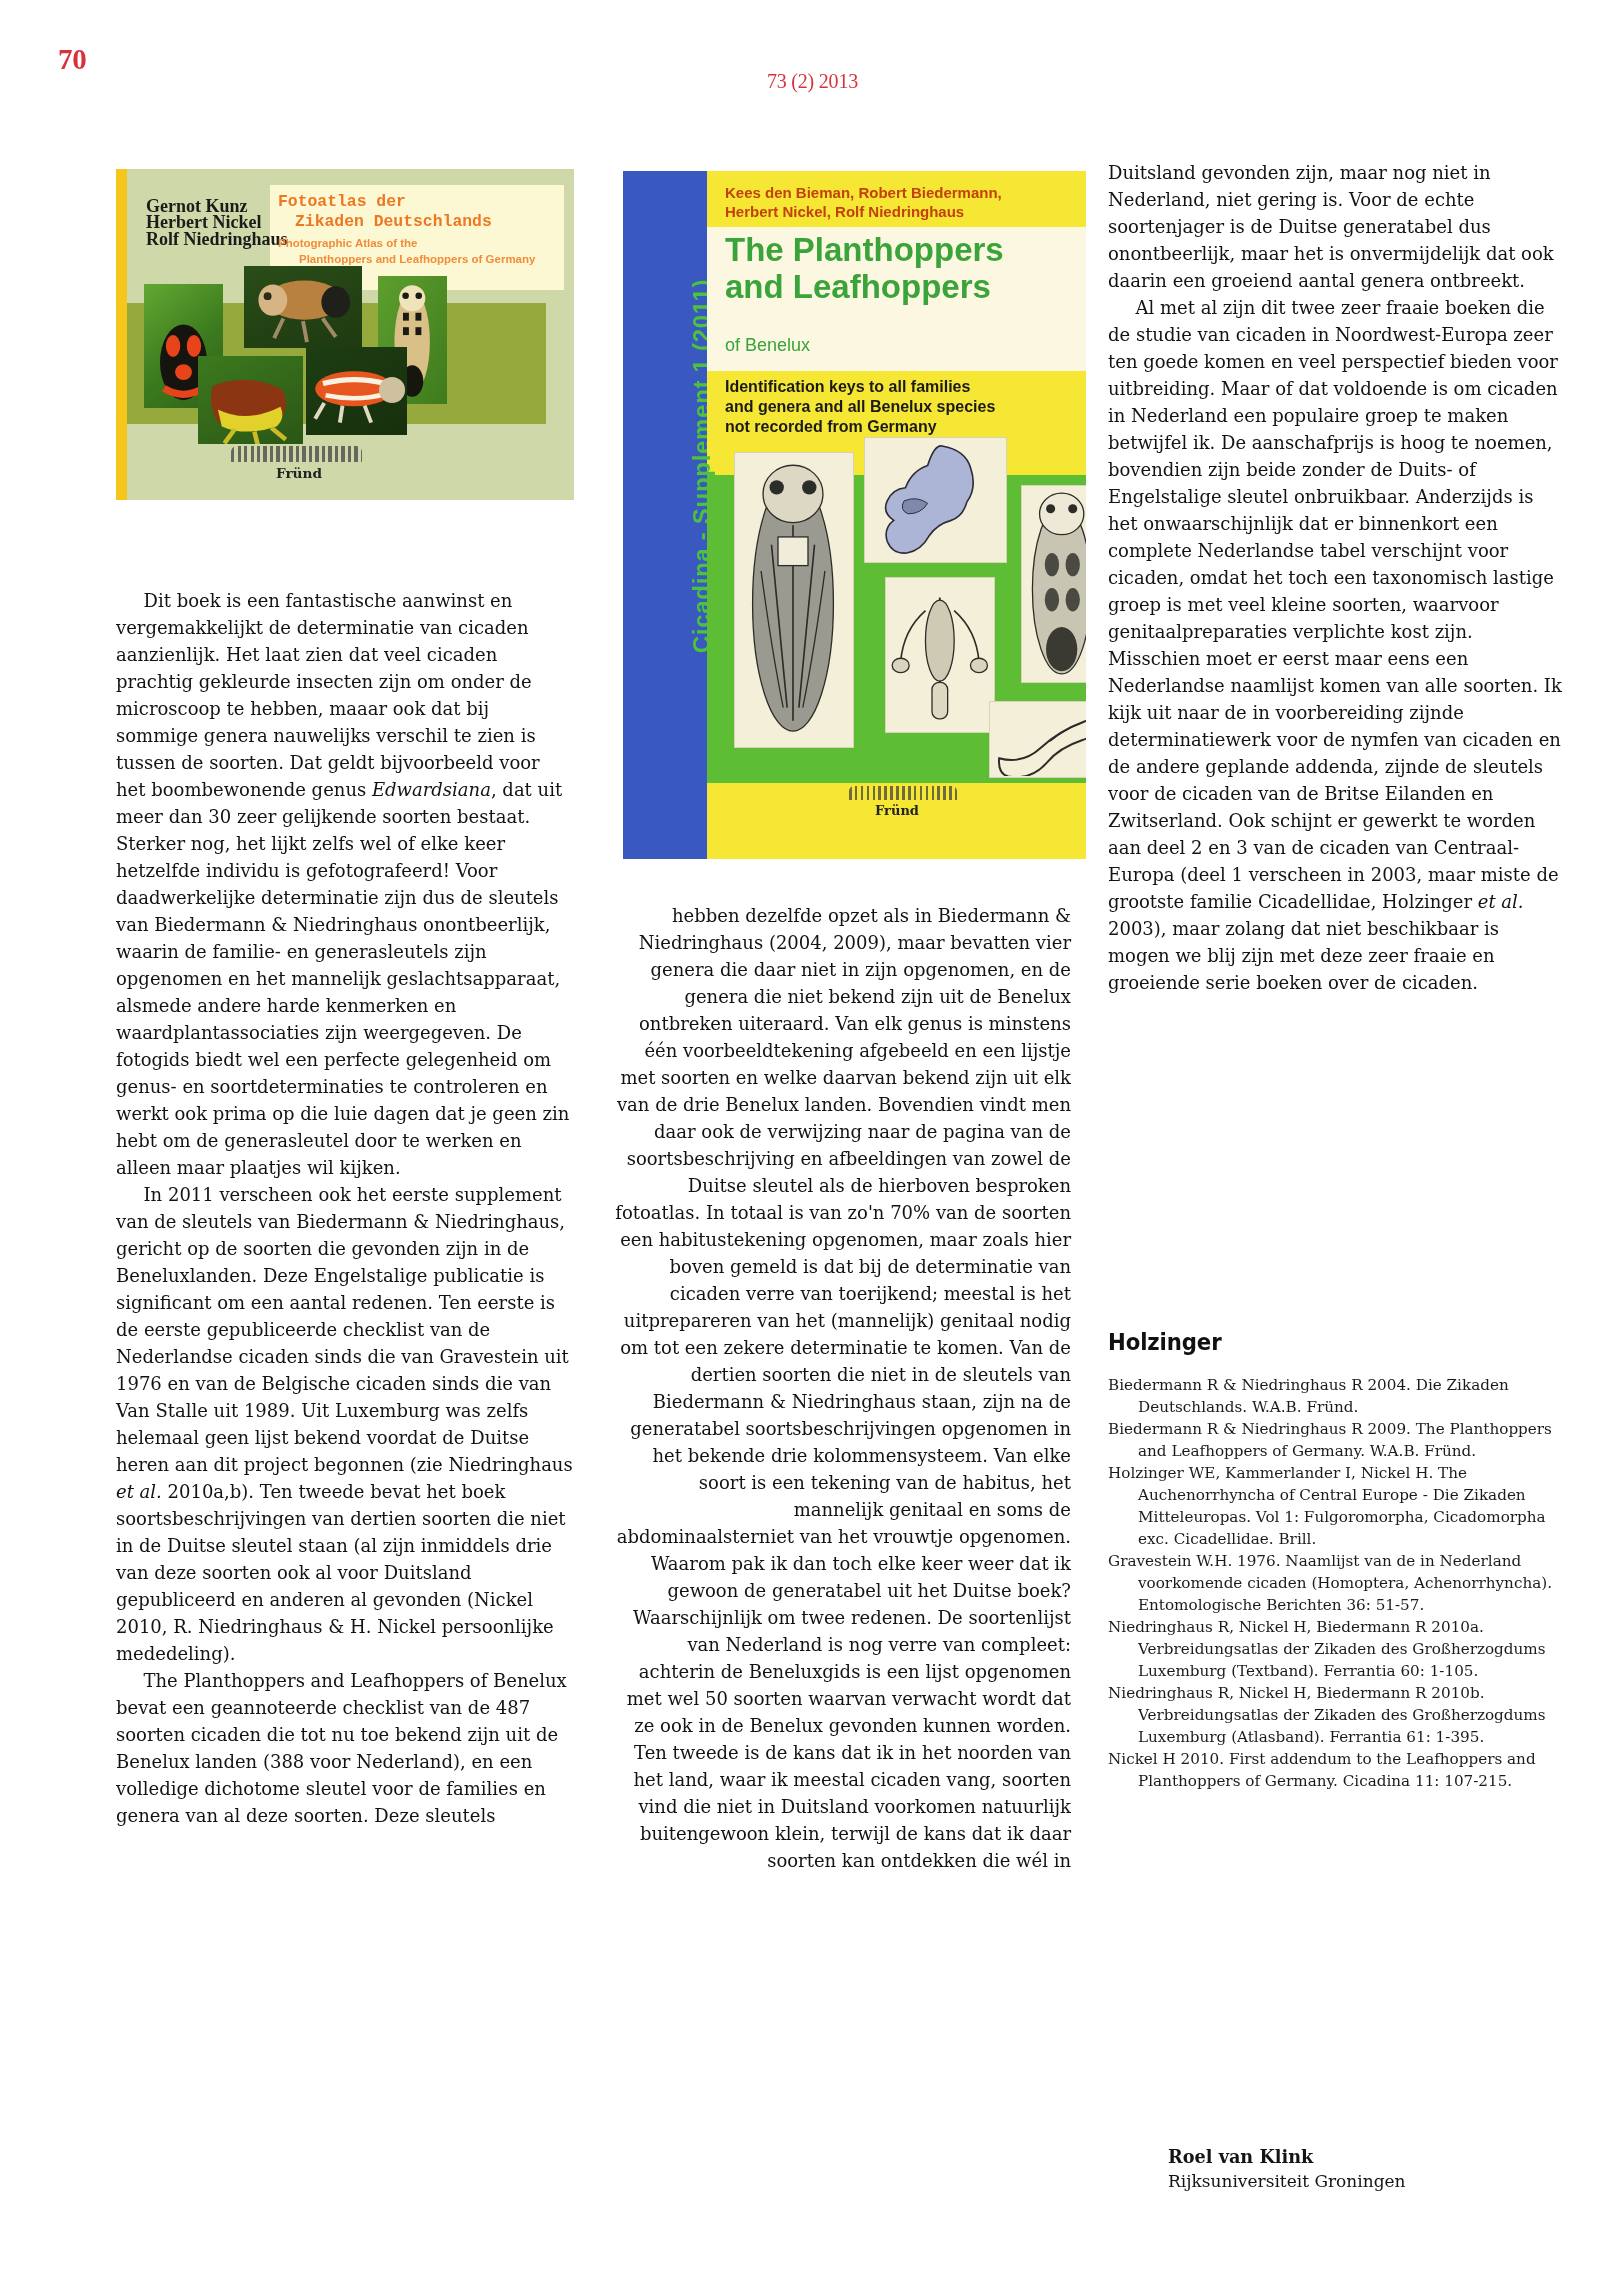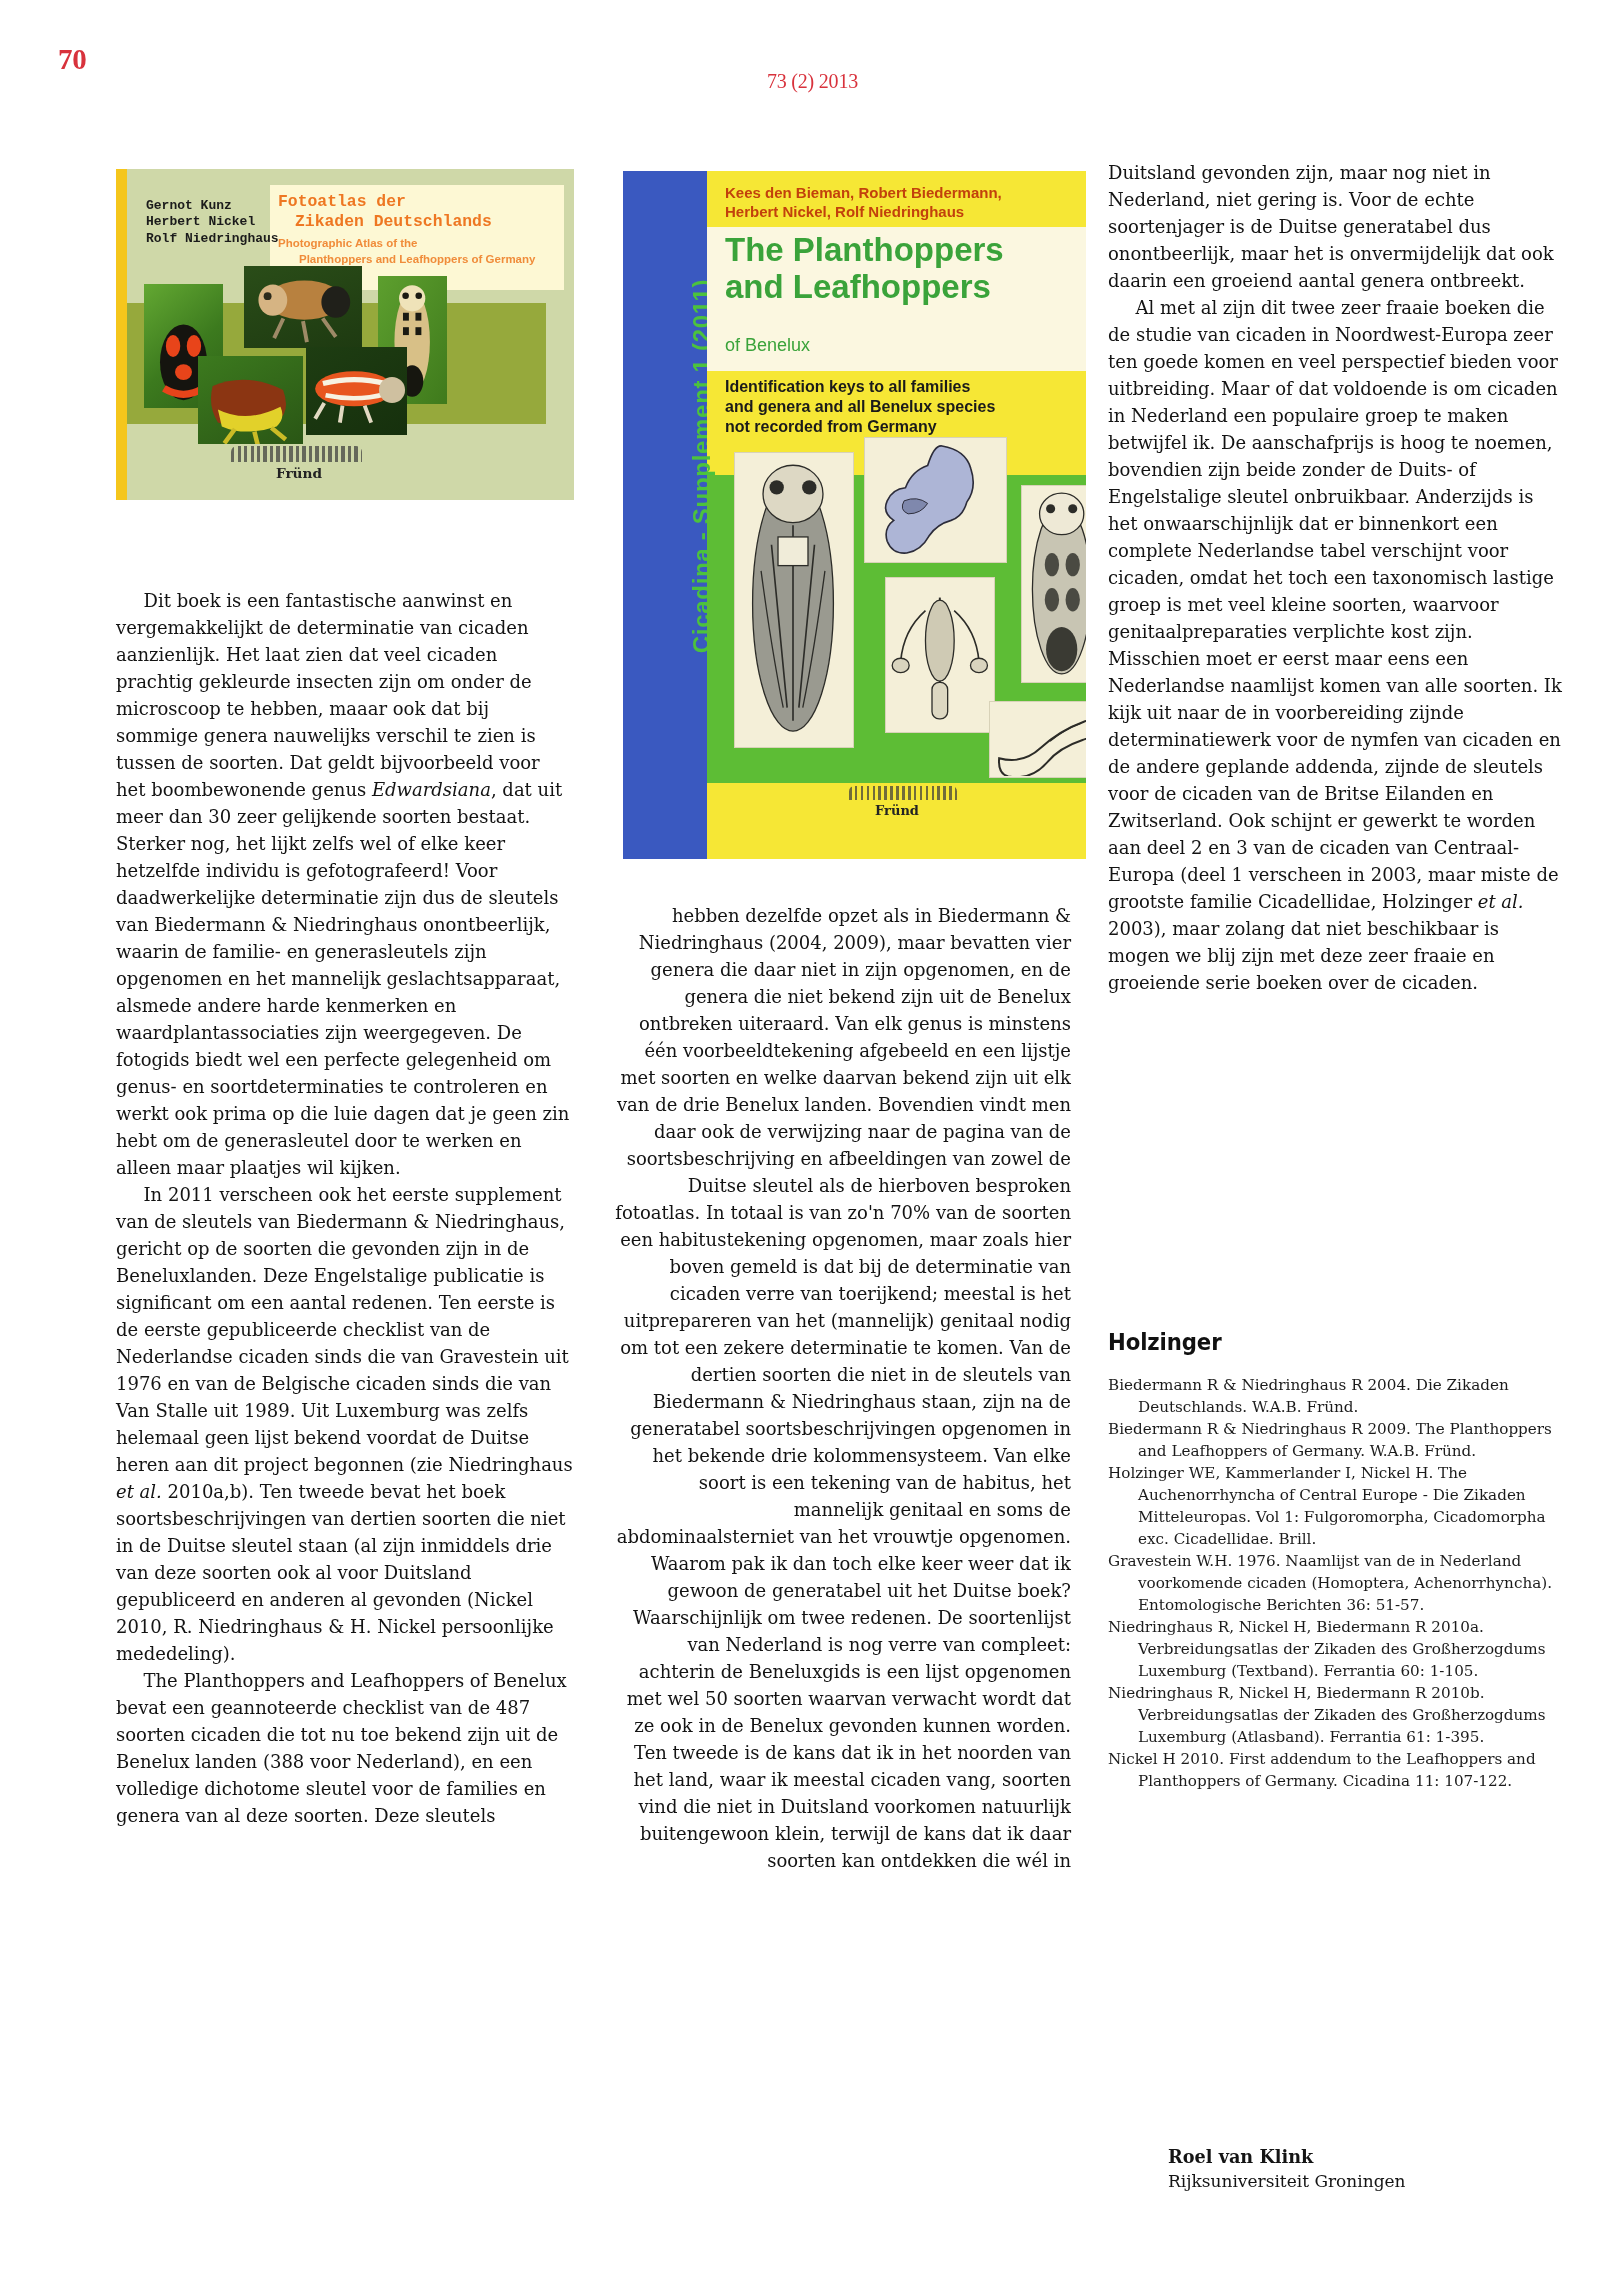--- a/index.html
+++ b/index.html
@@ -119,22 +119,22 @@
   }
   .c1-t1 span.l2 { display: block; padding-left: 17px; }
   .c1-t2 {
     position: absolute; left: 162px; top: 67px; width: 288px;
     font-family: "Liberation Sans", sans-serif;
     font-weight: bold; font-size: 11.5px; color: #f08c3a; line-height: 15.7px;
   }
   .c1-t2 span.l2 { display: block; padding-left: 21px; }
   .c1-authors {
     position: absolute; left: 30px; top: 29px;
-    font-family: Liberation Mono, monospace;
-    font-weight: bold; font-size: 13px; color: #1b1b1b; line-height: 16.4px;
+    font-family: Liberation Serif, serif;
+    font-weight: bold; font-size: 18px; color: #1b1b1b; line-height: 16.4px;
   }
   .c1-ph { position: absolute; background: #2d5a1e; overflow: hidden; }
   .c1-ph1 { left: 27.5px; top: 115px; width: 79px; height: 124px; background: linear-gradient(140deg,#63a832,#3c7a1e 55%,#2f6318); }
   .c1-ph2 { left: 128px; top: 97px; width: 118px; height: 82px; background: linear-gradient(160deg,#2a4d18,#1e3a11); }
   .c1-ph3 { left: 262px; top: 107px; width: 69px; height: 128px; background: linear-gradient(120deg,#5d9f2e,#3f7a1c); }
   .c1-ph4 { left: 82px; top: 187px; width: 105px; height: 88px; background: linear-gradient(150deg,#3c7a1e,#2a5615); }
   .c1-ph5 { left: 190px; top: 178px; width: 101px; height: 88px; background: linear-gradient(150deg,#1e3d12,#16300d); }
   .c1-logo {
     position: absolute; left: 115px; top: 277px; width: 131px; height: 16.4px;
     background: repeating-linear-gradient(90deg,#3c3c3c 0 3.3px, transparent 3.3px 6.5px);
@@ -436,20 +436,20 @@
   </div>
 
 <div class="lit-heading">Holzinger</div>
 <div class="lit-list" id="lit-list">
     <p>Biedermann R &amp; Niedringhaus R 2004. Die Zikaden Deutschlands. W.A.B. Fründ.</p>
     <p>Biedermann R &amp; Niedringhaus R 2009. The Planthoppers and Leafhoppers of Germany. W.A.B. Fründ.</p>
     <p>Holzinger WE, Kammerlander I, Nickel H. The Auchenorrhyncha of Central Europe - Die Zikaden Mitteleuropas. Vol 1: Fulgoromorpha, Cicadomorpha exc. Cicadellidae. Brill.</p>
     <p>Gravestein W.H. 1976. Naamlijst van de in Nederland voorkomende cicaden (Homoptera, Achenorrhyncha). Entomologische Berichten 36: 51-57.</p>
     <p>Niedringhaus R, Nickel H, Biedermann R 2010a. Verbreidungsatlas der Zikaden des Großherzogdums Luxemburg (Textband). Ferrantia 60: 1-105.</p>
     <p>Niedringhaus R, Nickel H, Biedermann R 2010b. Verbreidungsatlas der Zikaden des Großherzogdums Luxemburg (Atlasband). Ferrantia 61: 1-395.</p>
-    <p>Nickel H 2010. First addendum to the Leafhoppers and Planthoppers of Germany. Cicadina 11: 107-122.</p>
+    <p>Nickel H 2010. First addendum to the Leafhoppers and Planthoppers of Germany. Cicadina 11: 107-215.</p>
   </div>
 
 <div class="signature">
   <div class="sig-name">Roel van Klink</div>
   <div class="sig-aff">Rijksuniversiteit Groningen</div>
 </div>
 
 
 </body></html>

